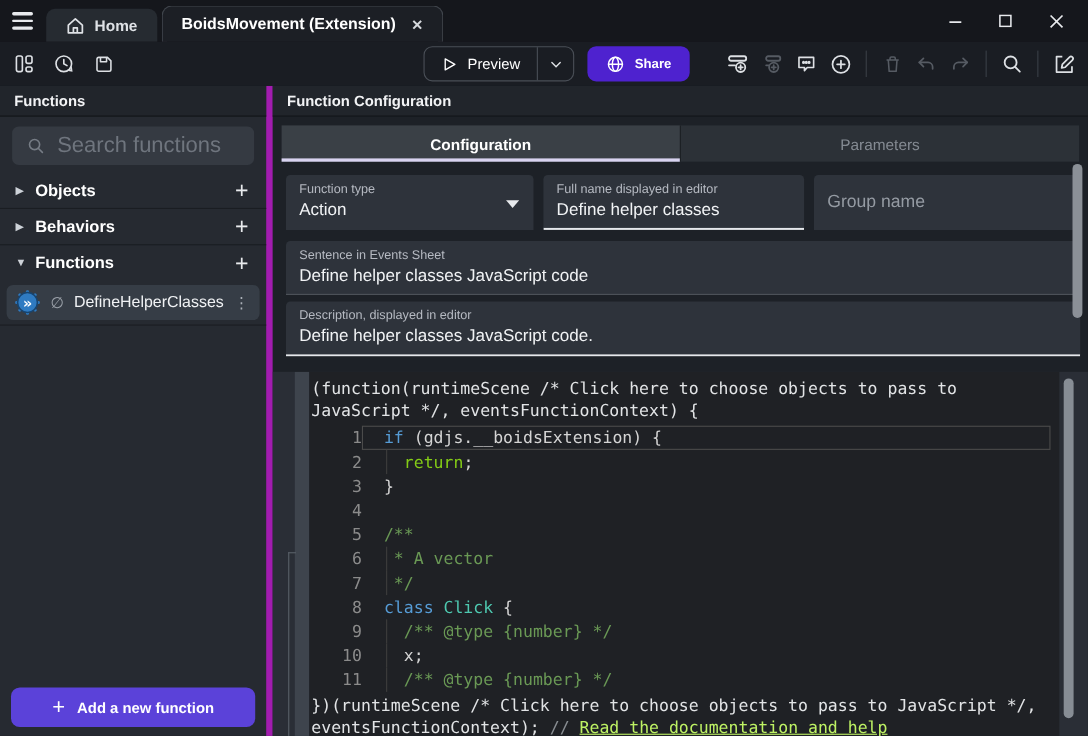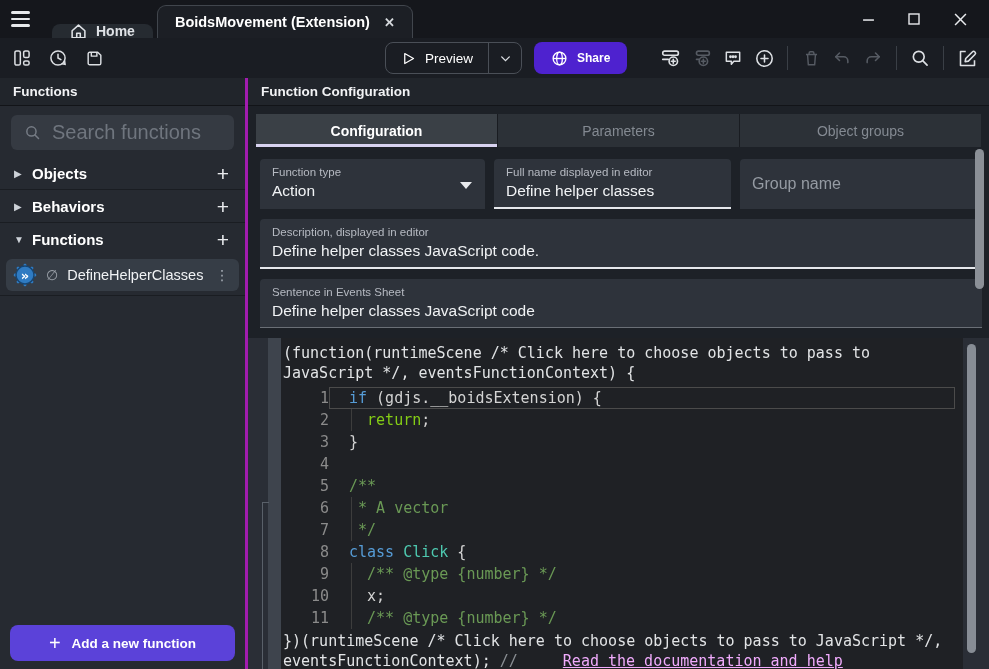--- a/index.html
+++ b/index.html
@@ -4,22 +4,22 @@
 <style>
   * { margin:0; padding:0; box-sizing:border-box; }
   html,body { width:989px; height:669px; overflow:hidden; background:#15171c;
     font-family:"Liberation Sans", sans-serif; color:#e8eaed; }
 
   
   .titlebar { height:38px; display:flex; align-items:flex-end; background:#15171c; position:relative; }
   .hamburger { align-self:center; width:40px; height:38px; display:flex; flex-direction:column;
     justify-content:center; align-items:center; gap:4px; cursor:pointer; }
   .hamburger i { display:block; width:19px; height:2.5px; background:#e8eaed; border-radius:2px; }
-  .tab-home { height:14px; background:#262b31; border-radius:8px 8px 0 0; display:flex; align-items:center;
-    gap:9px; padding:0 18px; font-weight:bold; font-size:14px; color:#dfe2e6; margin-left:12px; }
+  .tab-home { height:30px; background:#262b31; border-radius:8px 8px 0 0; display:flex; align-items:center;
+    gap:9px; padding:0 18px; font-weight:bold; font-size:14px; color:#dfe2e6; margin-left:2px; }
   .tab-doc { height:33px; background:#1c1f25; border:1px solid #41464d; border-bottom:none;
     border-radius:9px 9px 0 0; display:flex; align-items:center; gap:14px; padding:0 17px;
     font-weight:bold; font-size:14.5px; color:#ffffff; margin-left:4px; }
   .tab-close { font-size:13px; color:#d6d9dd; cursor:pointer; }
   .win-controls { margin-left:auto; align-self:center; display:flex; align-items:center; gap:0; padding-right:6px; }
   .win-btn { width:46px; height:30px; display:flex; align-items:center; justify-content:center; }
 
   
   .toolbar { height:40px; background:#1a1d23; display:flex; align-items:center; position:relative; }
   .tb-left { display:flex; gap:8px; padding-left:8px; }
@@ -31,21 +31,21 @@
   .preview-caret { width:32px; display:flex; align-items:center; justify-content:center; }
   .share-btn { height:32px; background:#4e22cf; border-radius:8px; display:flex; align-items:center;
     gap:9px; padding:0 17px; font-weight:bold; font-size:12px; color:#fff; }
   .tb-right { margin-left:auto; display:flex; align-items:center; gap:3px; padding-right:8px; }
   .tb-sep { width:1px; height:24px; background:#3a3f46; margin:0 6px; }
 
   
   .main-row { display:flex; height:591px; }
 
   
-  .sidebar { width:248px; background:#262a31; border-right:3px solid #a21caf; display:flex; flex-direction:column; }
+  .sidebar { width:248px; background:#262a31; border-right:6px solid #a21caf; display:flex; flex-direction:column; }
   .panel-header { height:28px; background:#21252b; border-bottom:1px solid #121418; display:flex;
     align-items:center; padding:0 13px; font-size:13.5px; font-weight:bold; color:#f2f3f5; flex-shrink:0; }
   .search-box { margin:9px 11px 7px; height:35px; background:#353a42; border-radius:6px; display:flex;
     align-items:center; gap:11px; padding:0 13px; }
   .search-box input { background:transparent; border:none; outline:none; color:#e8eaed; font-size:20px; width:100%;
     font-family:"Liberation Sans", sans-serif; }
   ::placeholder { color:#6f757e; opacity:1; }
   .tree-row { height:33px; display:flex; align-items:center; padding:0 10px 0 14px; border-bottom:1px solid #1a1d22; }
   .caret-glyph { width:18px; color:#cdd2d8; font-size:10px; }
   .tree-label { font-weight:bold; font-size:15px; flex:1; color:#ffffff; }
@@ -97,21 +97,21 @@
   .chead { color:#e2e4e6; line-height:20px; white-space:pre-wrap; word-break:break-word; }
   .monaco { margin-top:4px; position:relative; }
   .cline { display:flex; height:22px; line-height:22px; position:relative; }
   .gut { width:46px; text-align:right; color:#8b8b8b; flex-shrink:0; }
   .cw { flex:1; white-space:pre; position:relative; padding-left:20px; }
   .iguide { position:absolute; left:22px; top:0; bottom:0; border-left:1px solid #3d3d3d; }
   .cline.current::after { content:""; position:absolute; left:46px; right:0; top:0; bottom:0;
     border:1px solid #4b4b4b; pointer-events:none; }
   .cfoot { color:#e2e4e6; line-height:20px; margin-top:2px; white-space:pre-wrap; word-break:break-word; }
   .cfoot .cmt { color:#8a8f94; }
-  .cfoot .doclink { color:#f0abfc; text-decoration:underline;margin-left:36px; }
+  .cfoot .doclink { color:#bef264; text-decoration:underline; }
   .sb-events { position:absolute; right:13px; top:6px; bottom:16px; width:9px; background:#878d95; border-radius:5px; }
 
   svg { display:block; }
 </style>
 </head>
 <body>
 
 <div class="titlebar">
   <div class="hamburger">
       <i></i>
@@ -331,52 +331,49 @@
       <span>Function Configuration</span>
     </div>
 
     <div class="tabs">
       <div class="tab active">
         <span>Configuration</span>
       </div>
       <div class="tab">
         <span>Parameters</span>
       </div>
-      <div class="tab">
-        <span>Object groups</span>
-      </div>
     </div>
 
     <div class="config">
       <div class="frow">
         <div class="field f1">
           <div class="flabel">Function type</div>
           <div class="fvalue">Action</div>
           <div class="dd-triangle"></div>
         </div>
         <div class="field f2 ul-bright">
           <div class="flabel">Full name displayed in editor</div>
           <div class="fvalue"><input type="text" value="Define helper classes" style=""></div>
         </div>
         <div class="field f3 group-field">
           <input type="text" placeholder="Group name" style="">
         </div>
       </div>
 
+      <div class="frow" style="margin-bottom:6px;">
+        <div class="field f3 ul-dim" style="flex:1">
+          <div class="flabel">Sentence in Events Sheet</div>
+          <div class="fvalue"><input type="text" value="Define helper classes JavaScript code" style=""></div>
+        </div>
+      </div>
+
       <div class="frow">
         <div class="field f3 ul-bright" style="flex:1">
           <div class="flabel">Description, displayed in editor</div>
           <div class="fvalue"><input type="text" value="Define helper classes JavaScript code." style=""></div>
-        </div>
-      </div>
-
-      <div class="frow" style="margin-bottom:6px;">
-        <div class="field f3 ul-dim" style="flex:1">
-          <div class="flabel">Sentence in Events Sheet</div>
-          <div class="fvalue"><input type="text" value="Define helper classes JavaScript code" style=""></div>
         </div>
       </div>
 
       <div class="sb-config"></div>
     </div>
 
     <div class="events">
       <div class="code-bg"></div>
       <div class="handle-strip"></div>
       <div class="margin-guide"></div>

